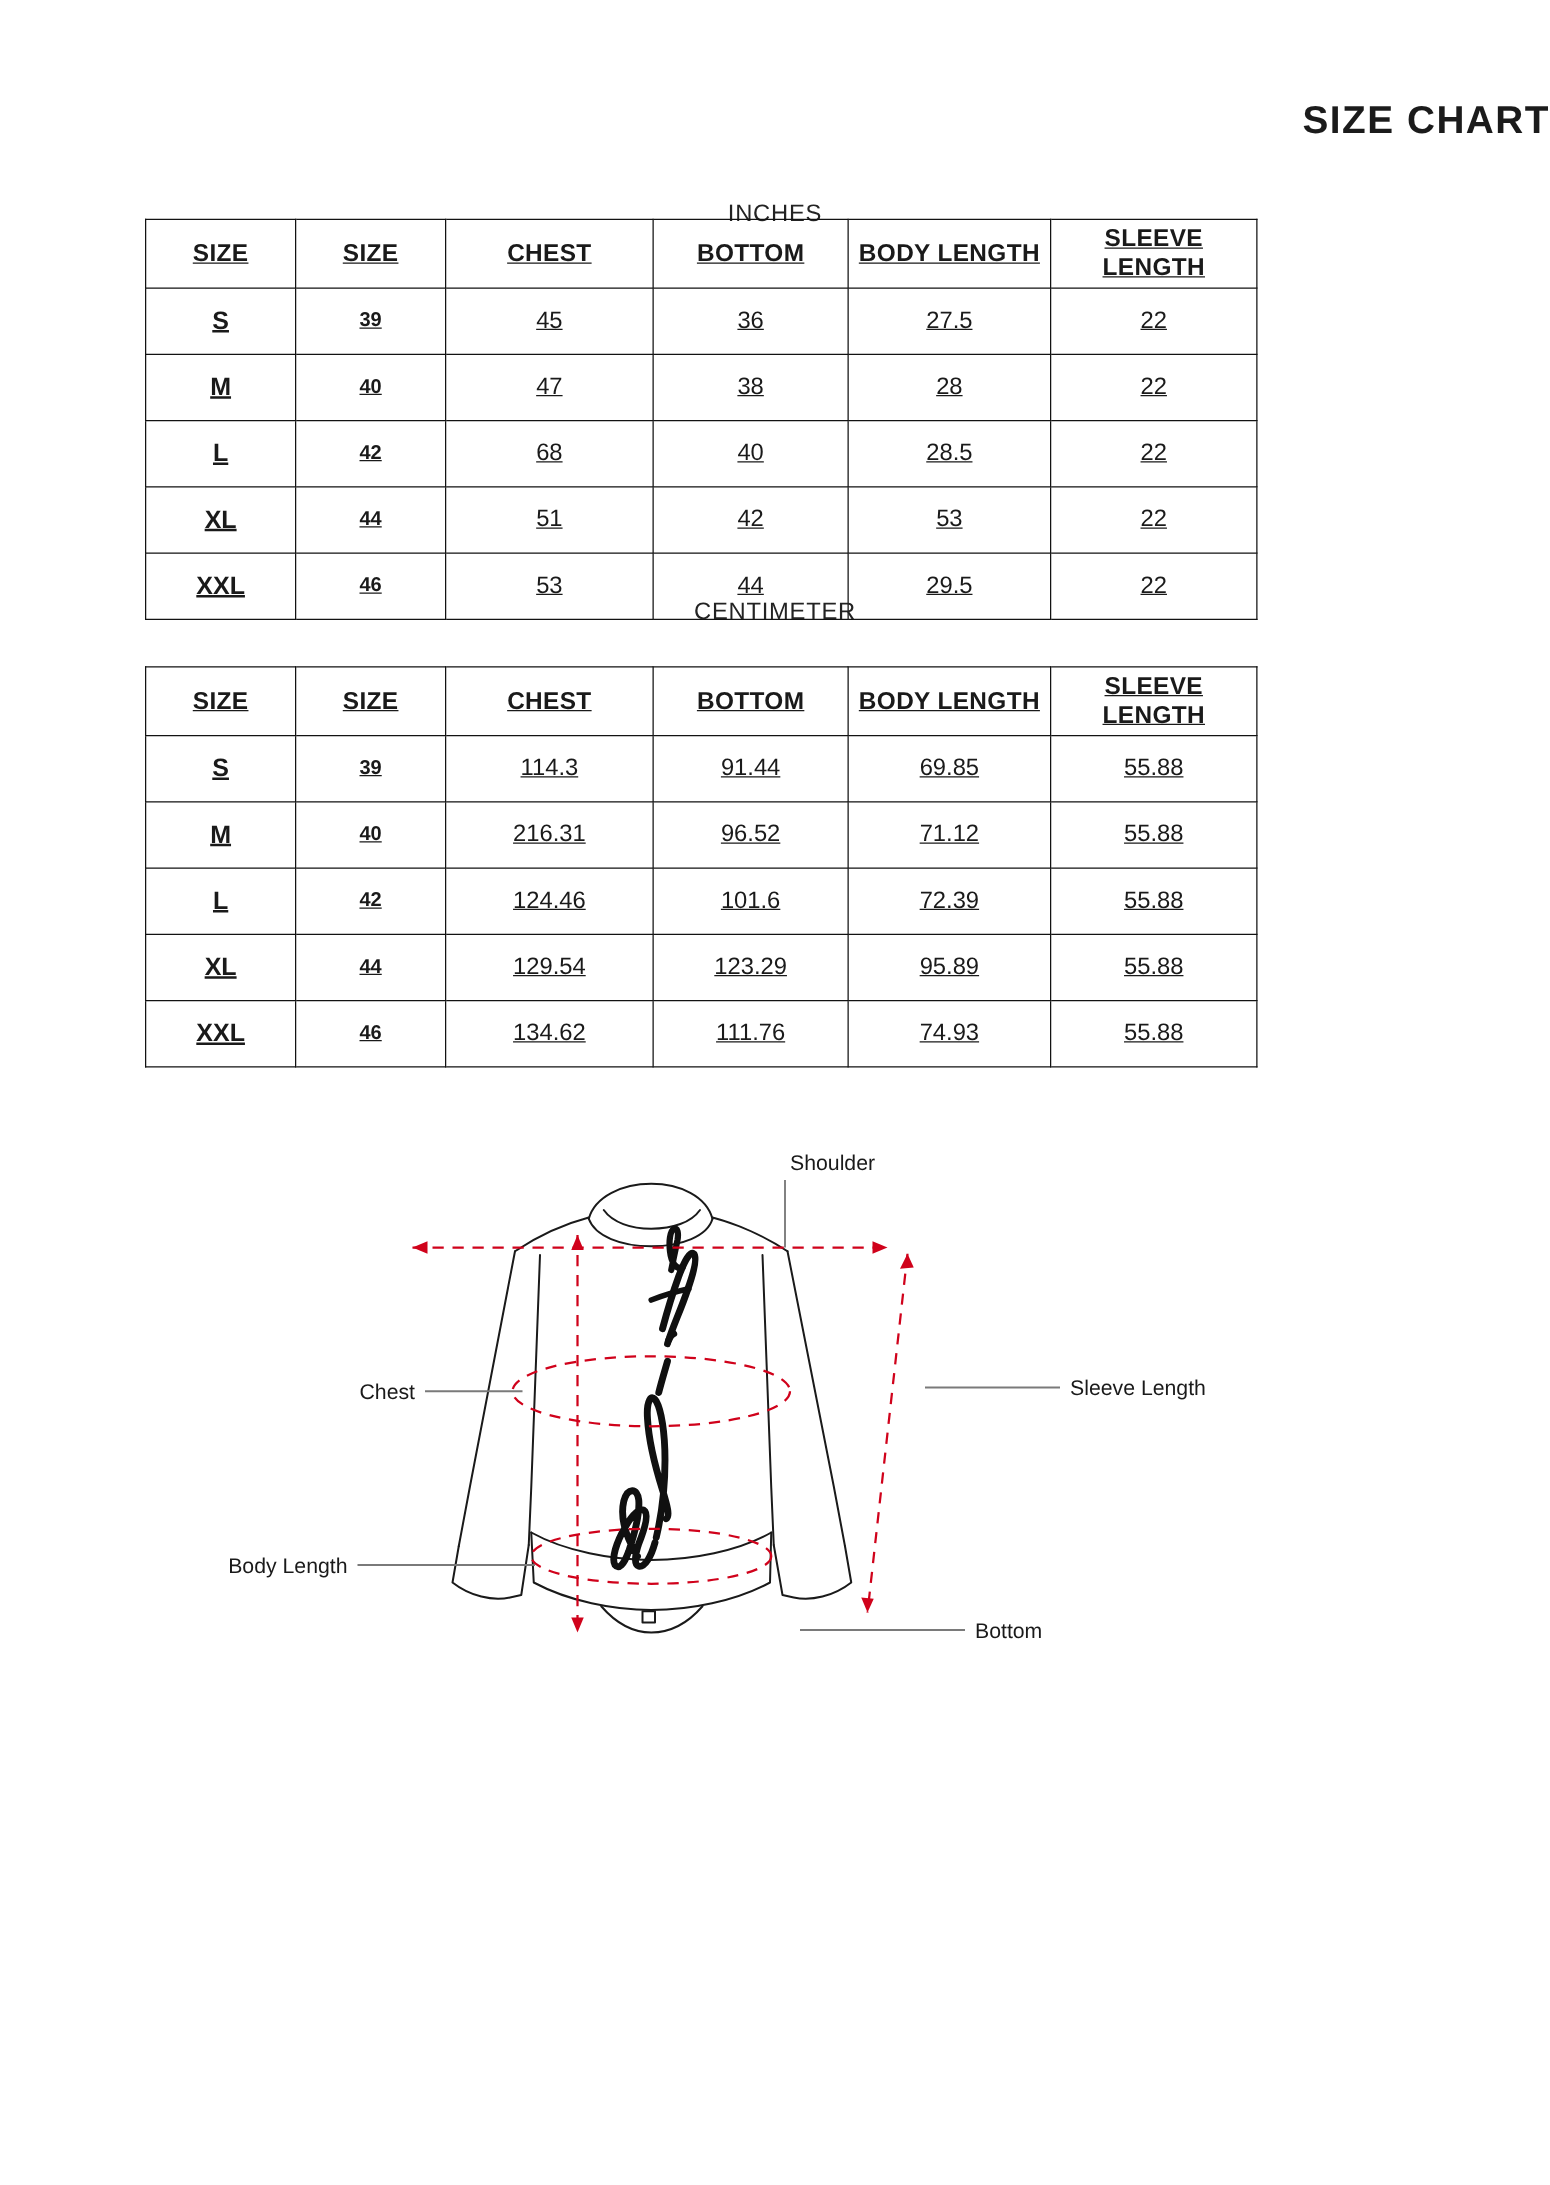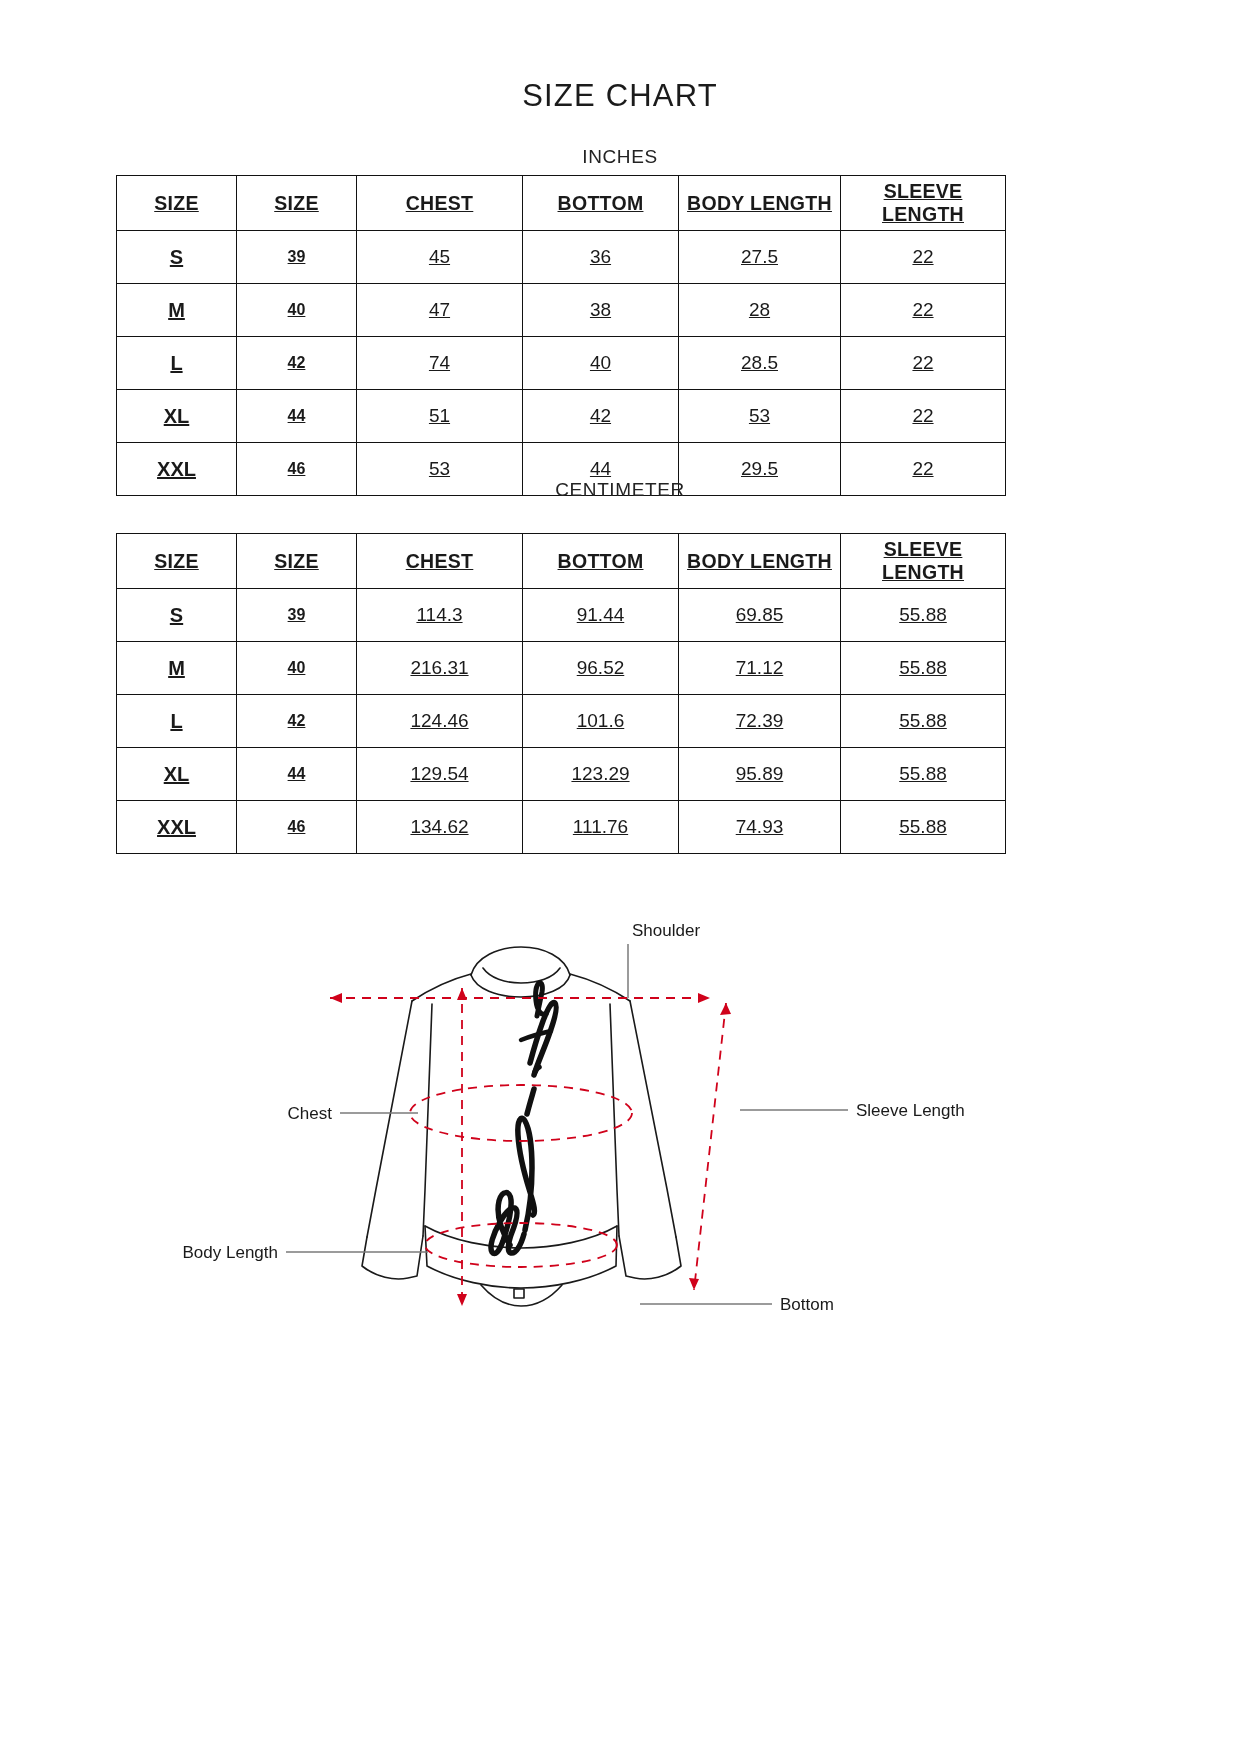--- a/index.html
+++ b/index.html
@@ -19,38 +19,38 @@
   .page {
     position: absolute;
     inset: 0;
   }
 
   .page-title {
     position: absolute;
     top: 78px;
     left: 0;
     width: 1240px;
-    text-align: center;
+    text-align: right;
     font-size: 31px;
-    font-weight: normal;
+    font-weight: bold;
     letter-spacing: 1.2px;
     color: #1b1b1b;
   }
 
   .unit-caption {
     position: absolute;
     left: 0;
     width: 1240px;
     text-align: center;
     font-size: 19px;
     letter-spacing: 0.6px;
     color: #232323;
     font-weight: 400;
   }
-  .unit-caption.inches { top: 146px; }
+  .unit-caption.inches { top: 161px; }
   .unit-caption.centimeter { top: 479px; }
 
   table.size-table {
     position: absolute;
     left: 116px;
     width: 889px;
     border-collapse: collapse;
     table-layout: fixed;
     text-decoration: underline;
   }
@@ -148,21 +148,21 @@
         <td class="size-label">M</td>
         <td class="size-num">40</td>
         <td>47</td>
         <td>38</td>
         <td>28</td>
         <td>22</td>
       </tr>
       <tr>
         <td class="size-label">L</td>
         <td class="size-num">42</td>
-        <td>74</td>
+        <td>68</td>
         <td>40</td>
         <td>28.5</td>
         <td>22</td>
       </tr>
       <tr>
         <td class="size-label">XL</td>
         <td class="size-num">44</td>
         <td>51</td>
         <td>42</td>
         <td>53</td>

